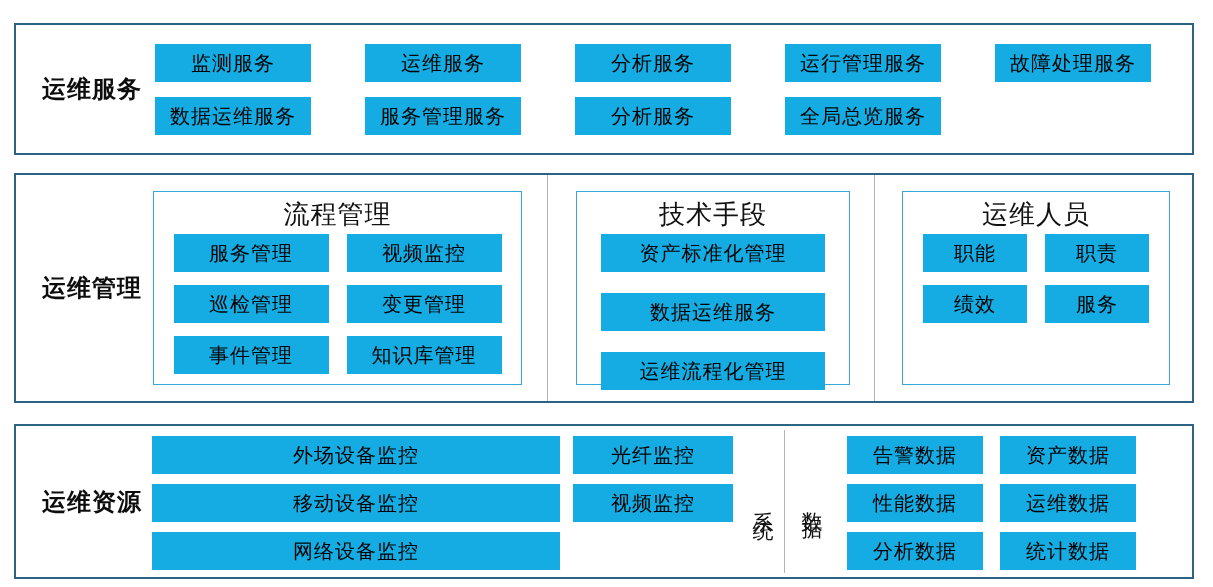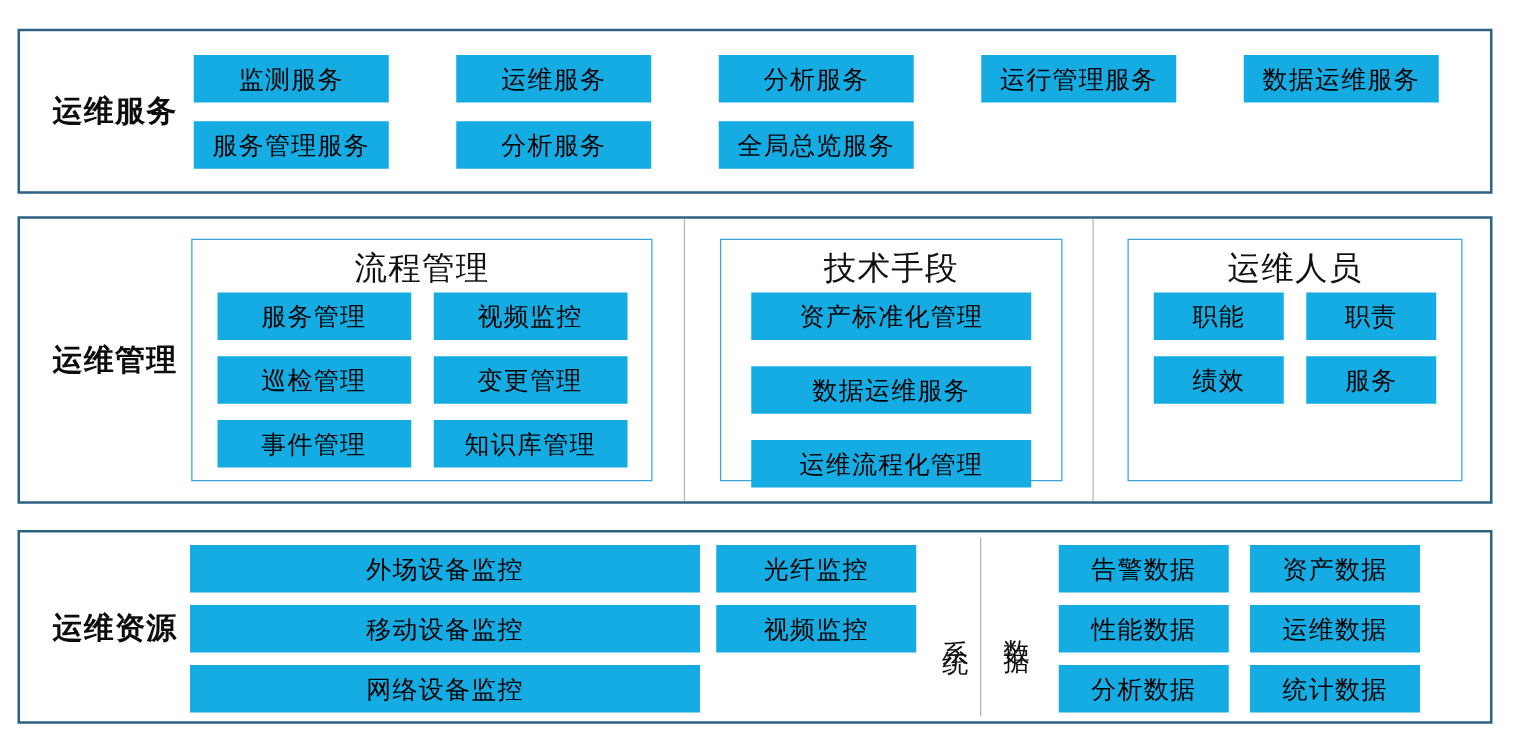--- a/index.html
+++ b/index.html
@@ -160,20 +160,21 @@
 
 <div class="canvas">
 
   <section class="band band-top">
     <div class="band-label">运维服务</div>
     <div class="svc-grid">
       <div class="btn">监测服务</div>
       <div class="btn">运维服务</div>
       <div class="btn">分析服务</div>
       <div class="btn">运行管理服务</div>
+      <div class="btn">故障处理服务</div>
       <div class="btn">数据运维服务</div>
       <div class="btn">服务管理服务</div>
       <div class="btn">分析服务</div>
       <div class="btn">全局总览服务</div>
     </div>
   </section>
 
   <section class="band band-mid">
     <div class="band-label">运维管理</div>
 

